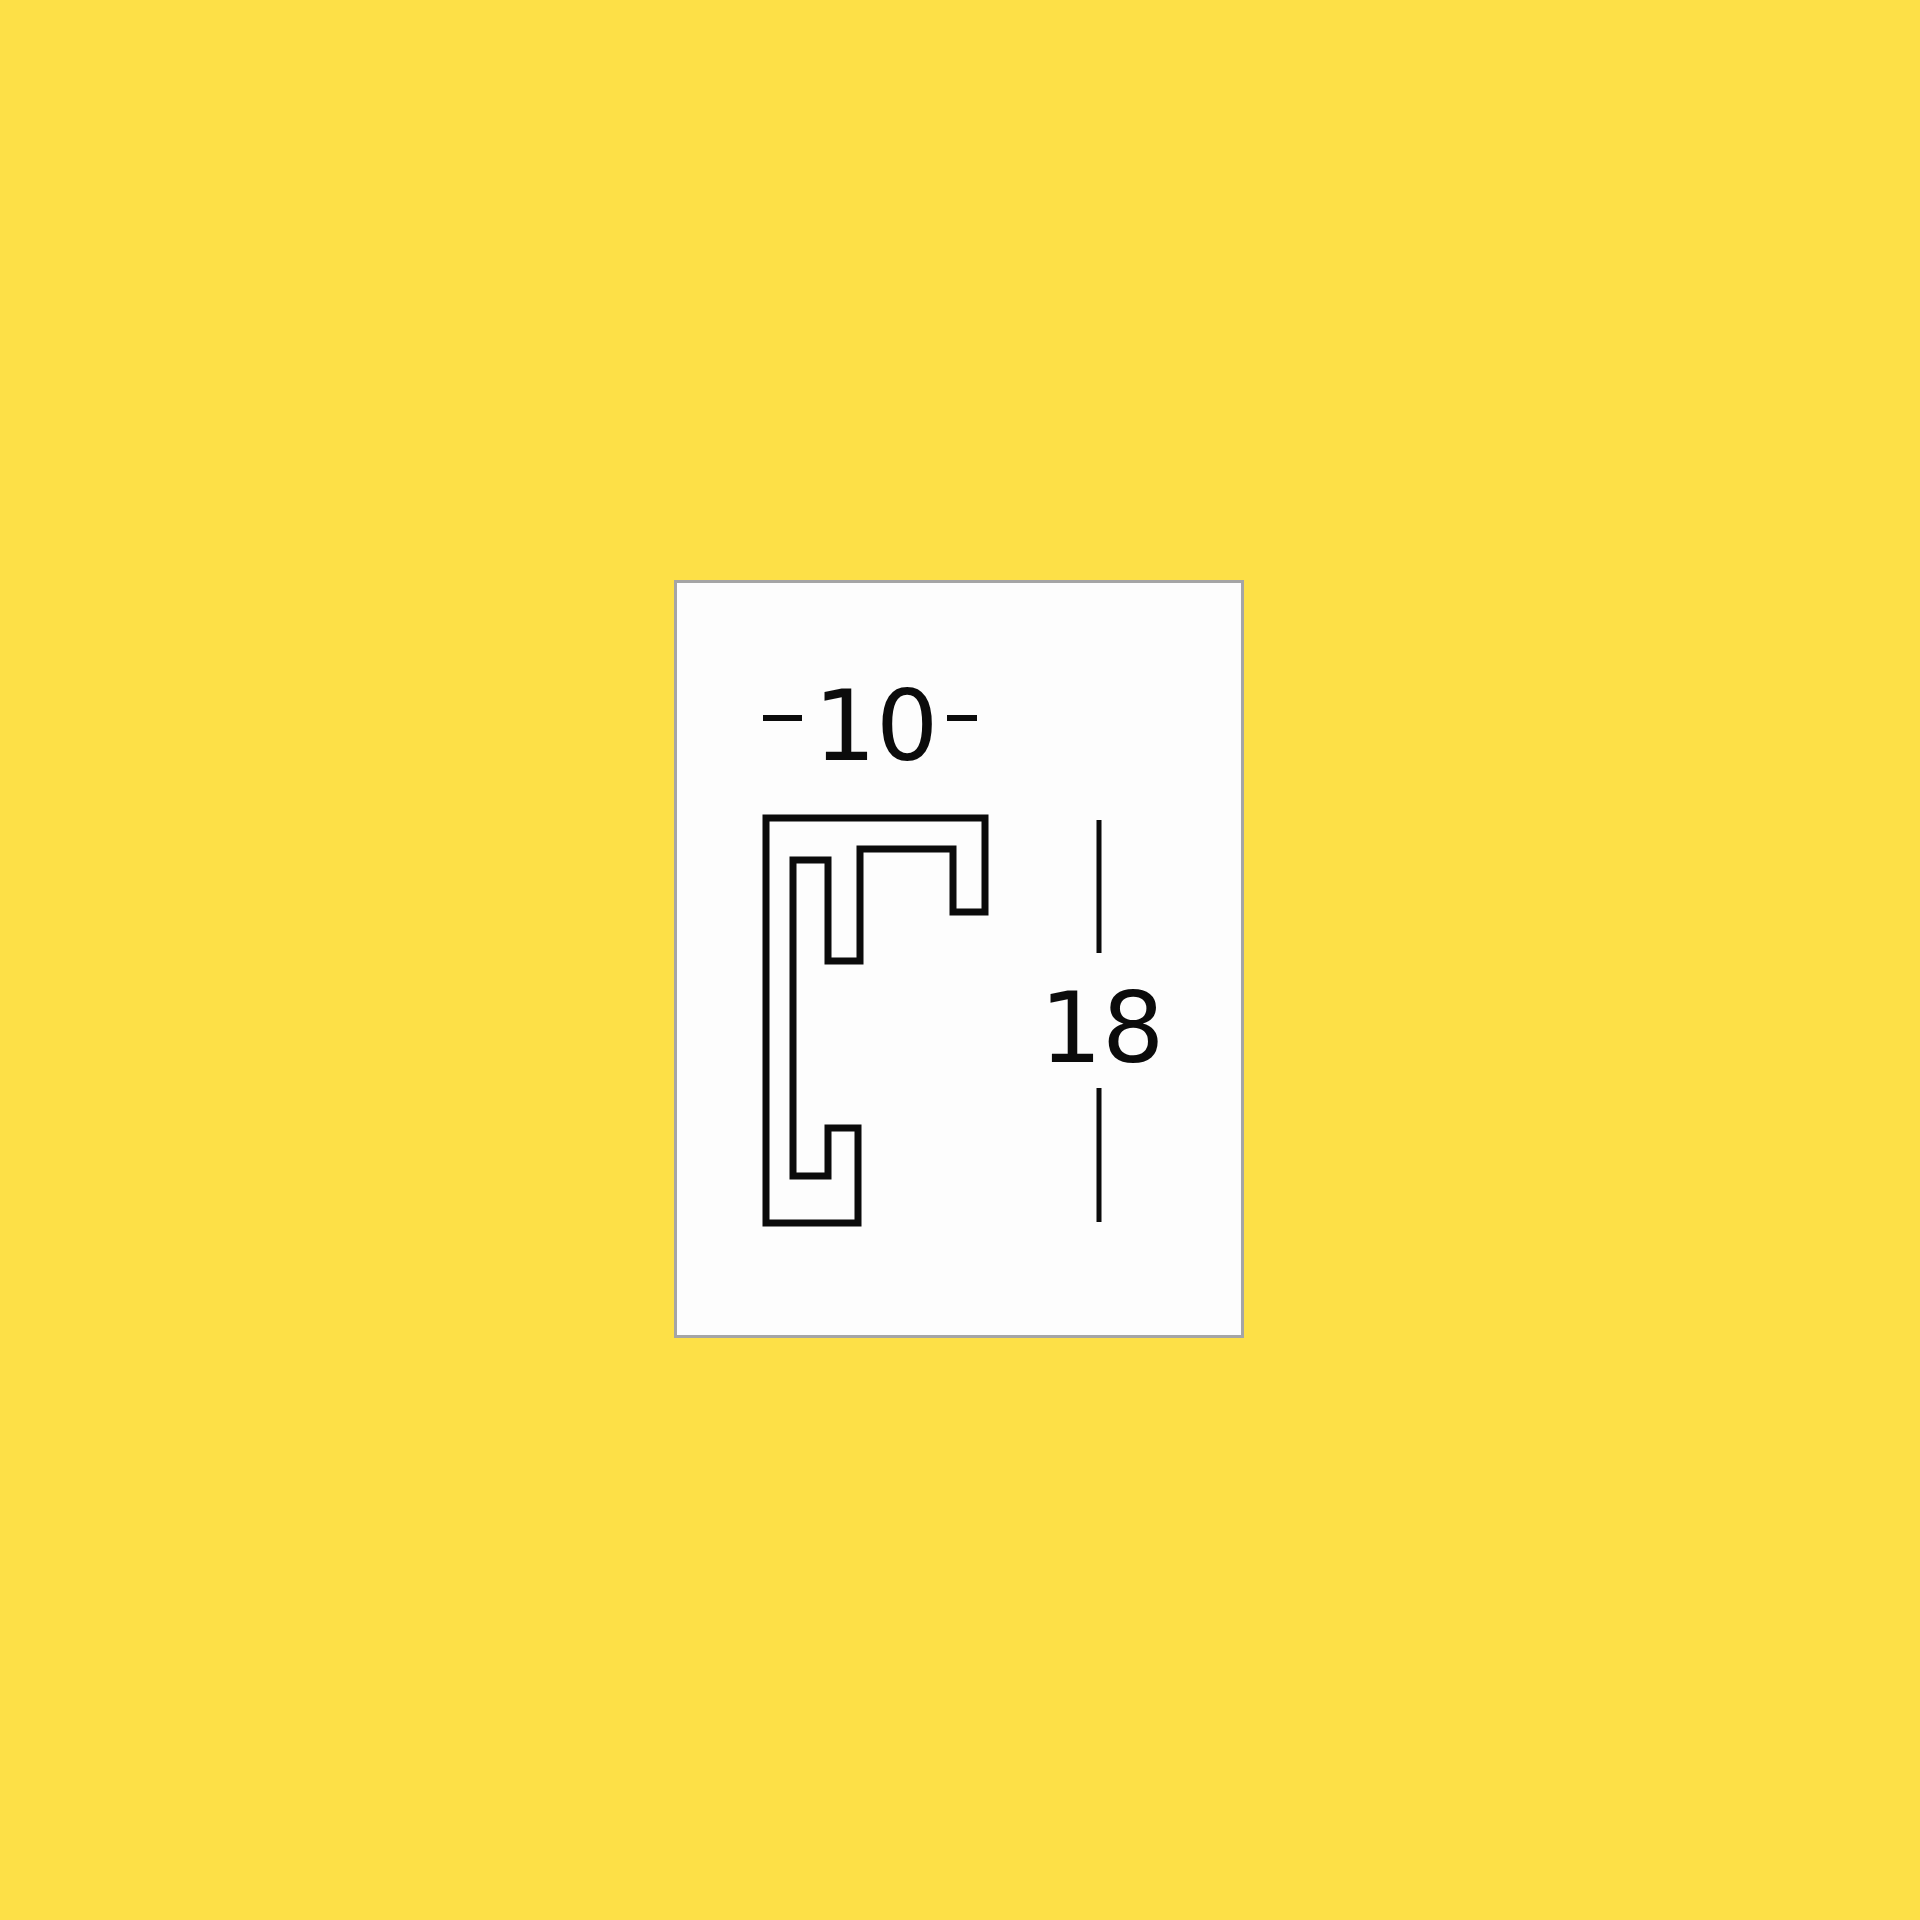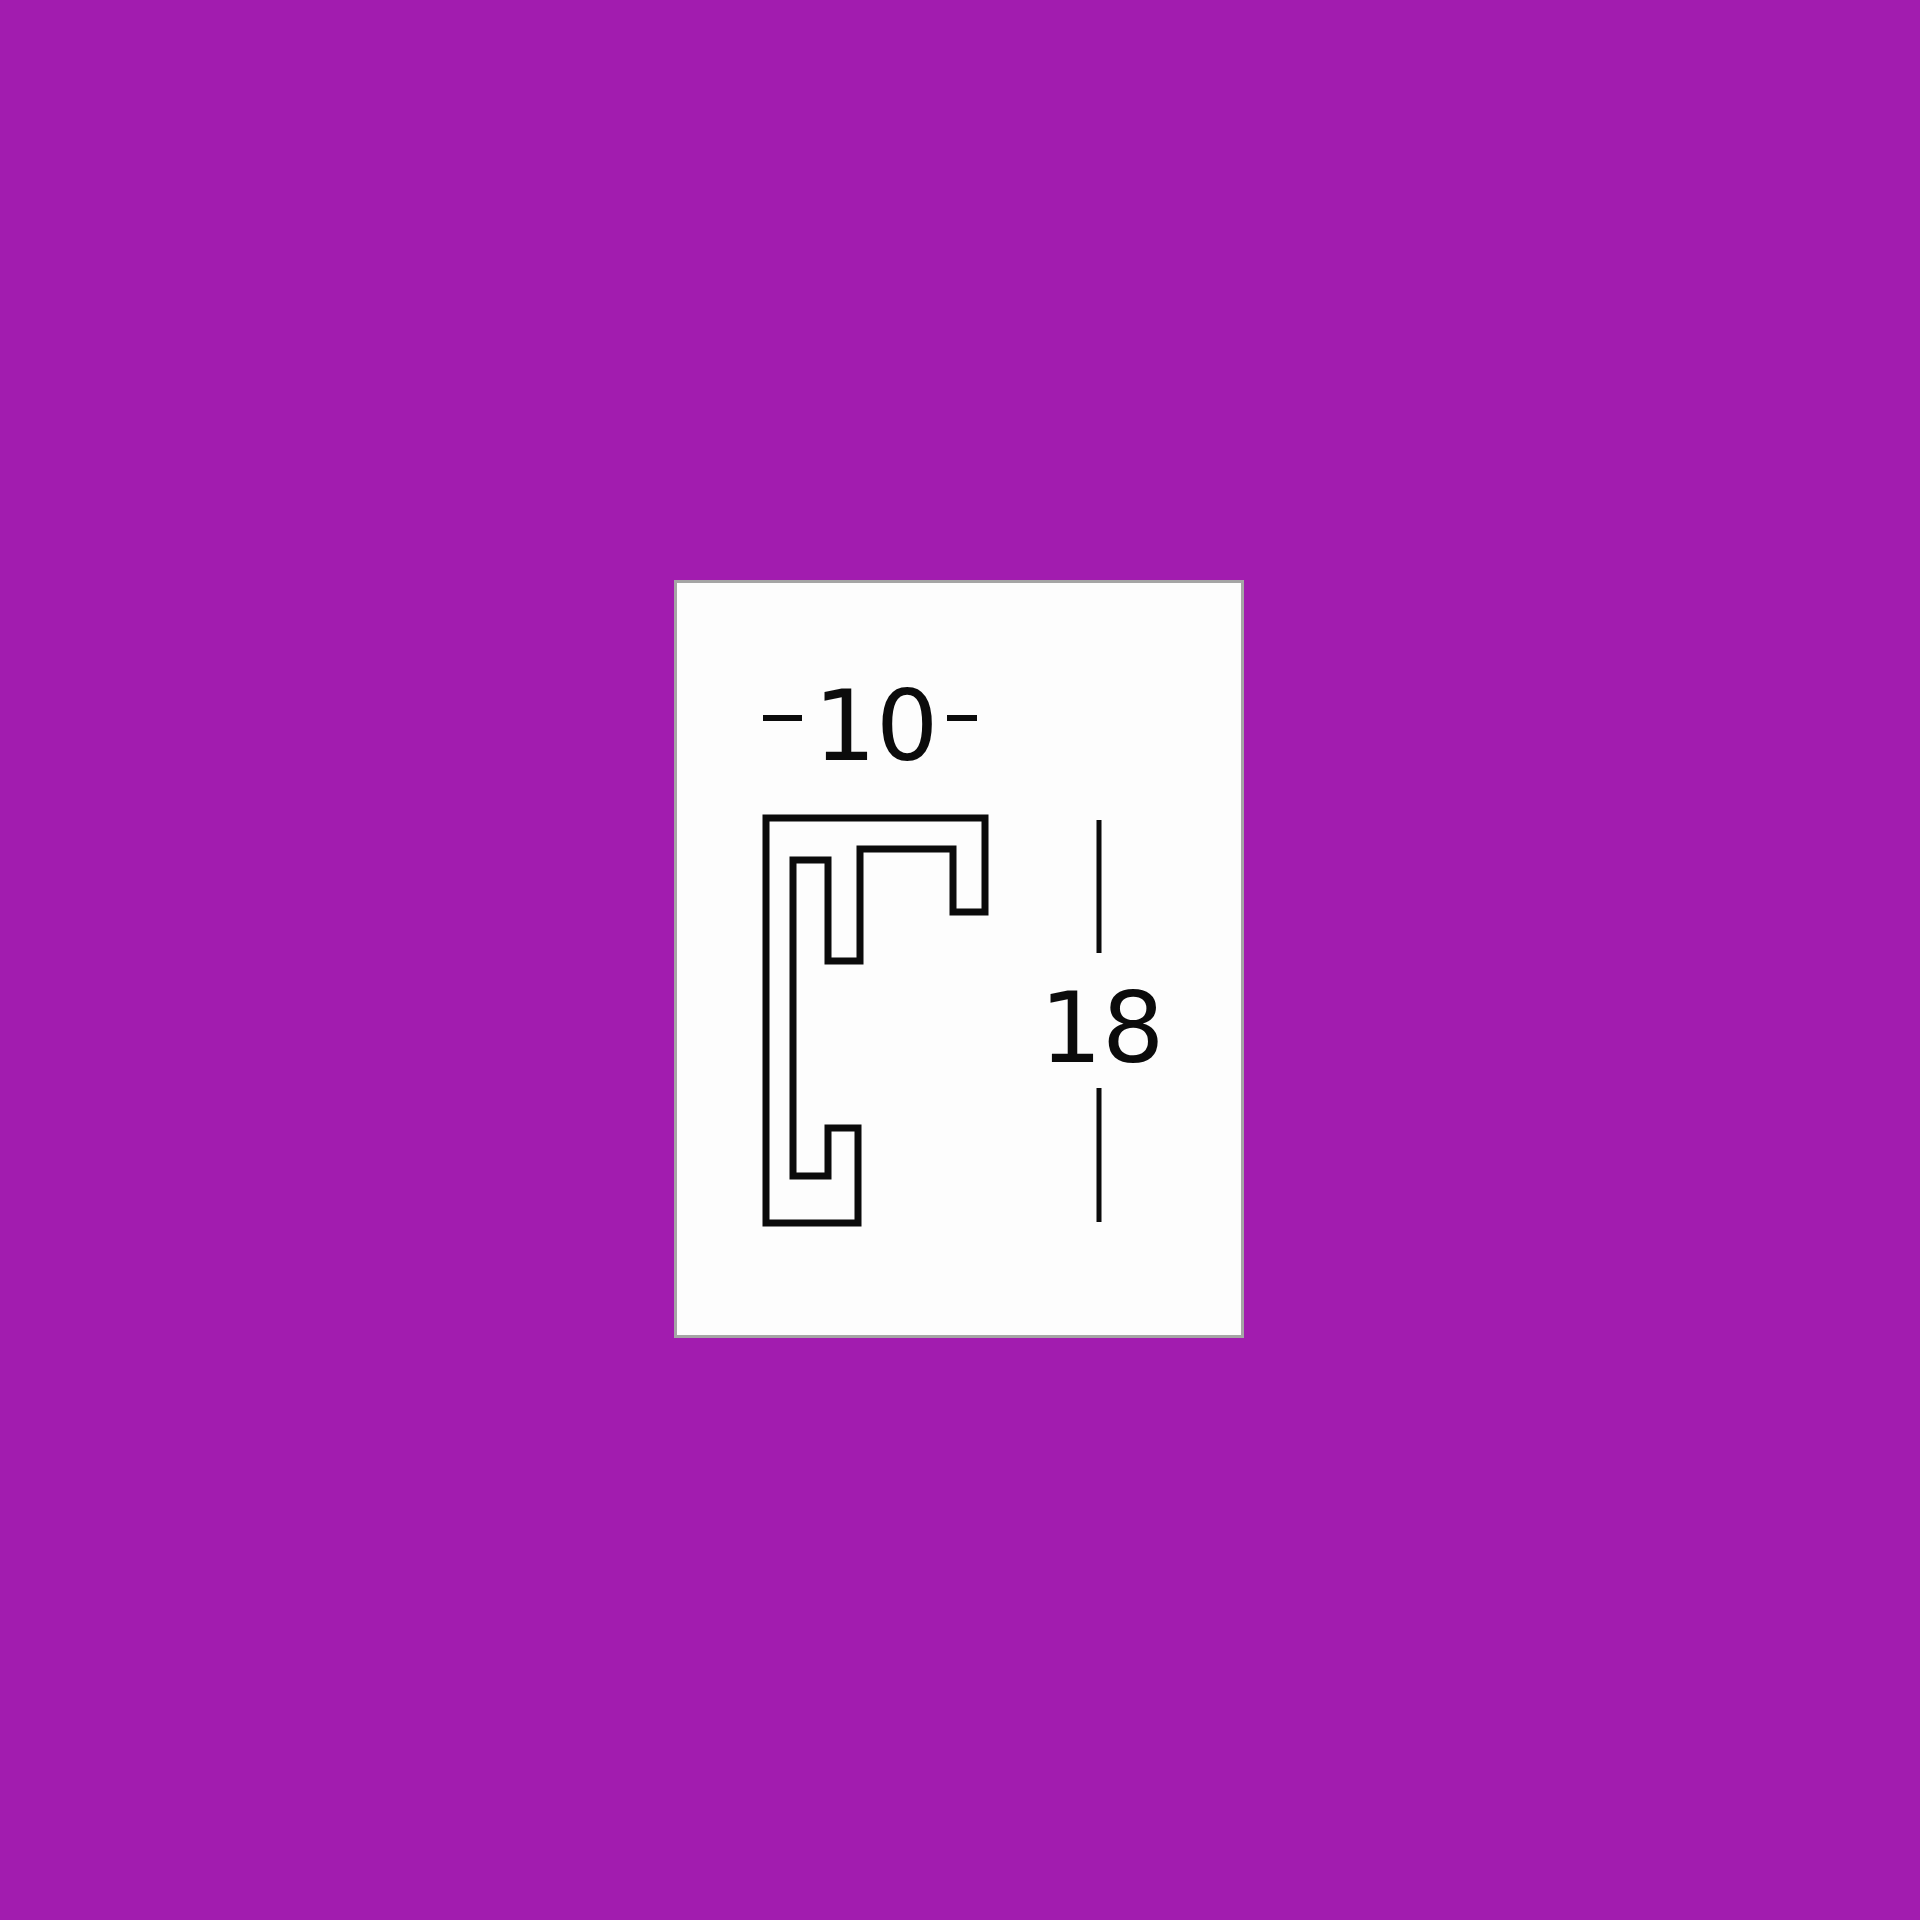--- a/index.html
+++ b/index.html
@@ -7,21 +7,21 @@
     padding: 0;
     background: #ffffff;
     width: 1920px;
     height: 1920px;
     font-family: "DejaVu Sans", sans-serif;
   }
   .canvas {
     position: relative;
     width: 1920px;
     height: 1920px;
-    background: #a21caf;
+    background: #fde047;
     overflow: hidden;
   }
   .panel {
     position: absolute;
     left: 674px;
     top: 580px;
     width: 564px;
     height: 752px;
     border: 3px solid #a5a5a5;
     background: #fdfdfd;

